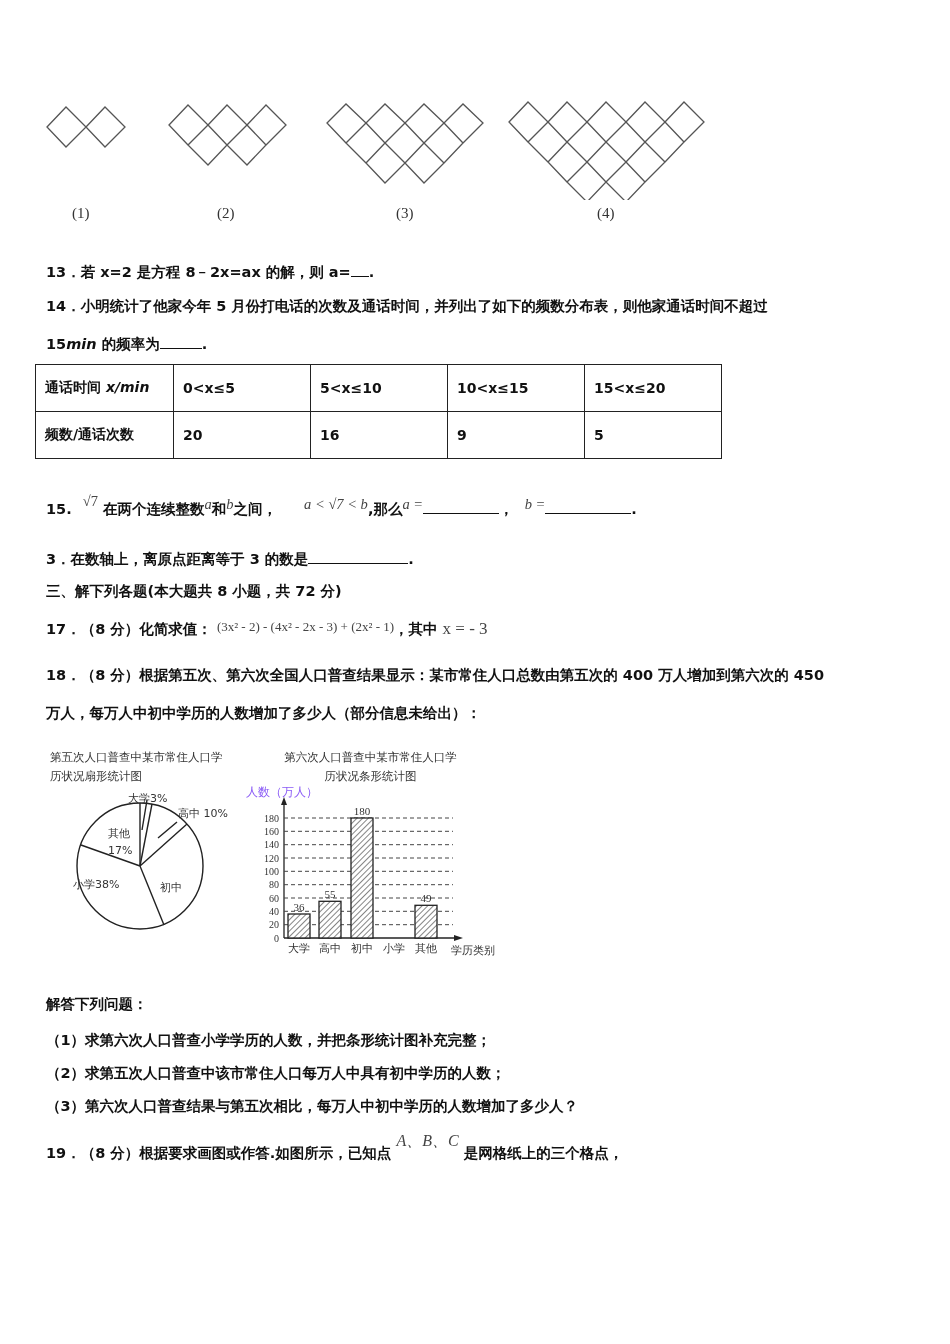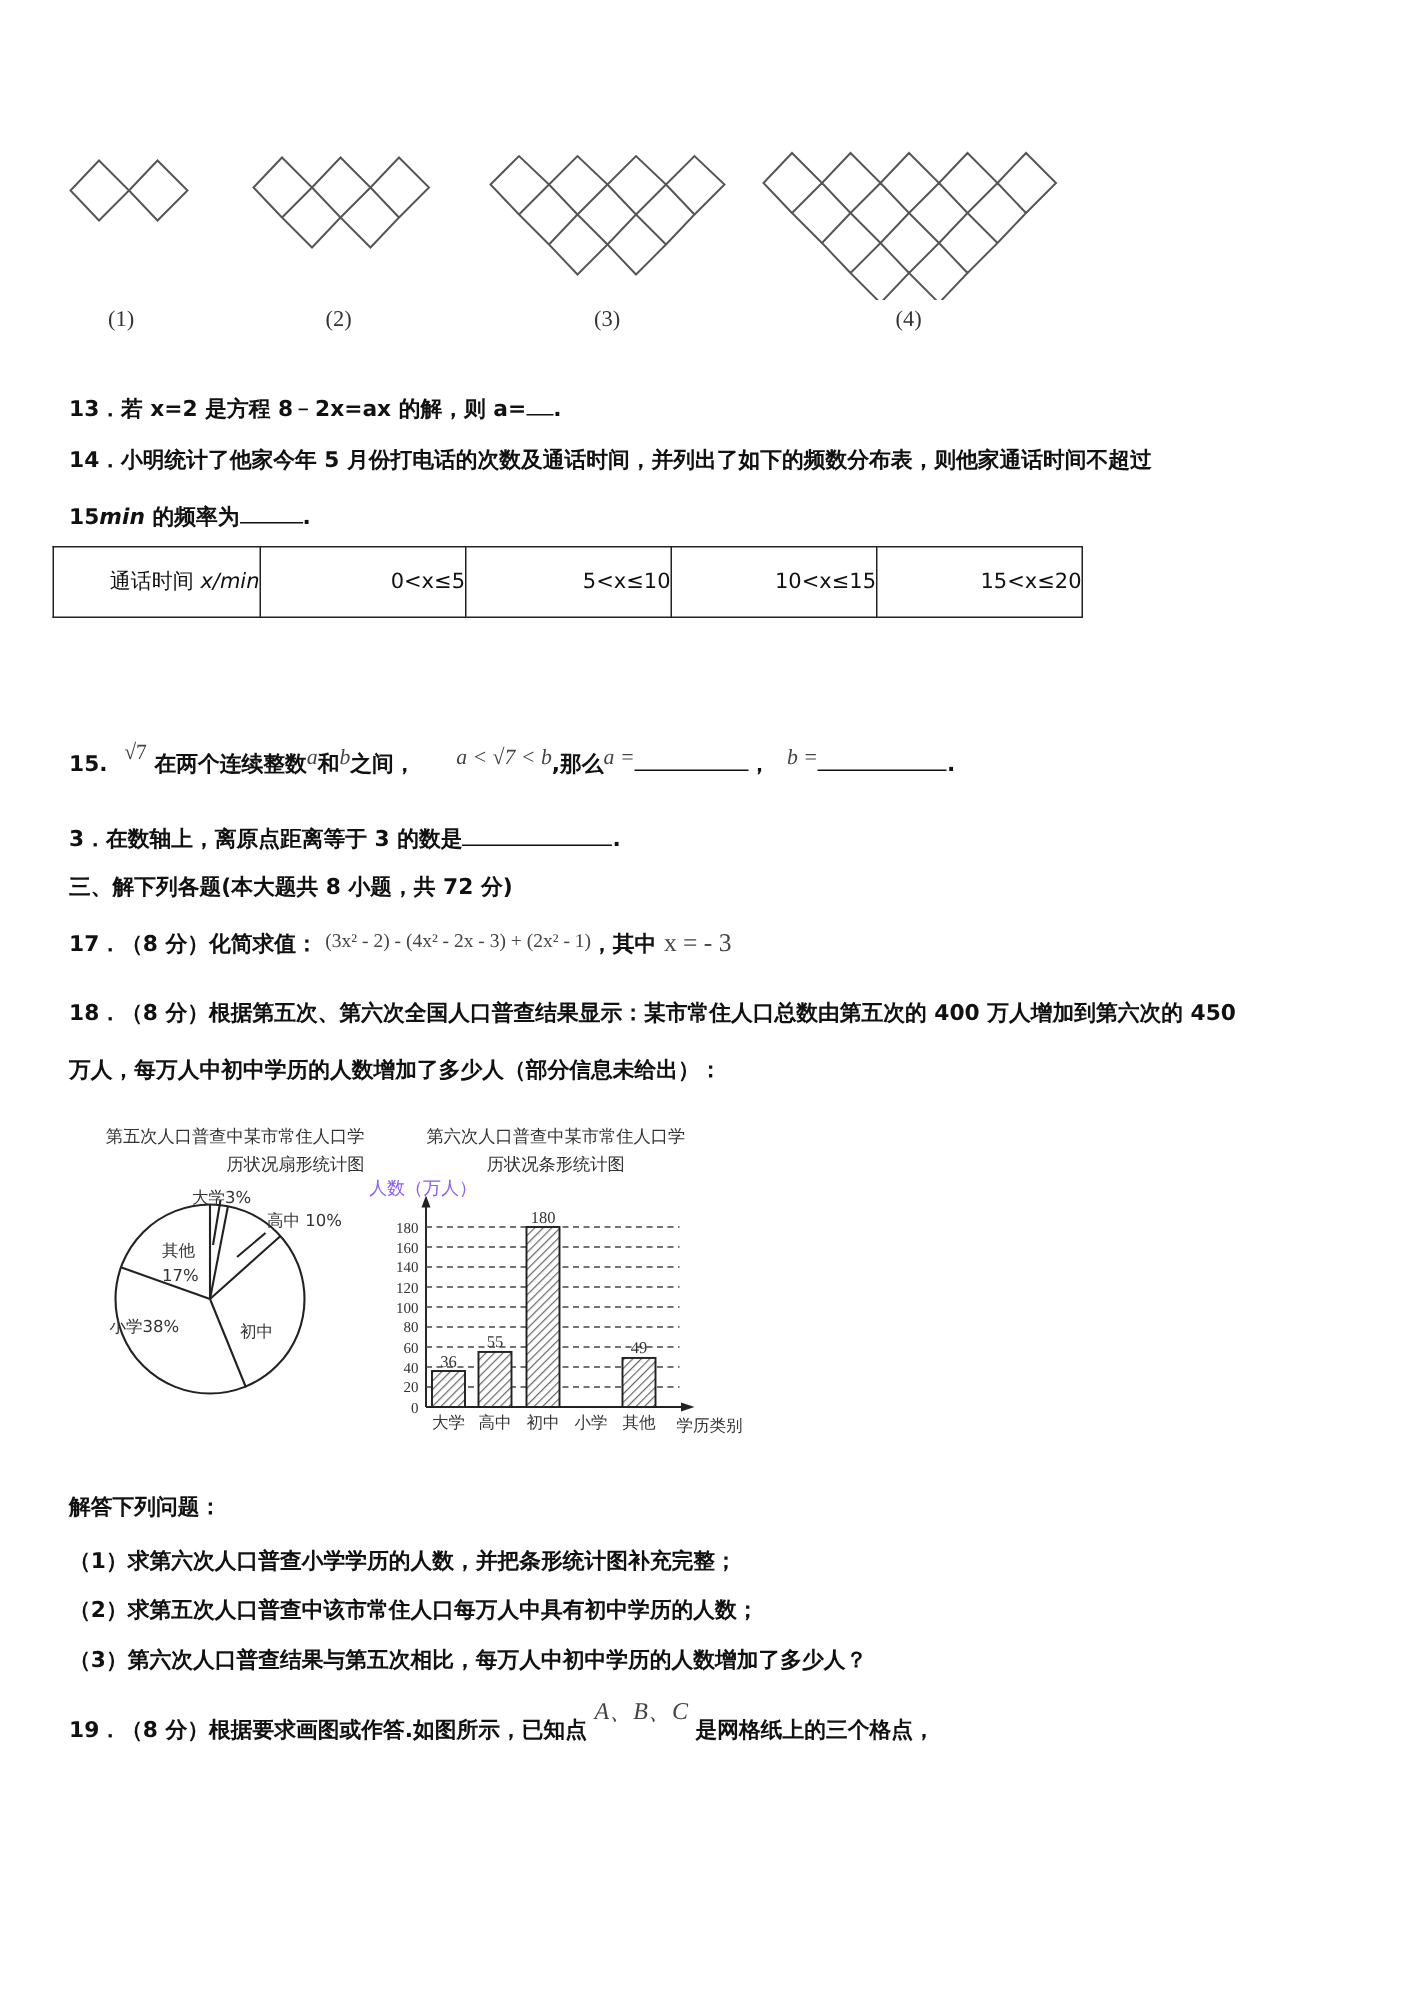--- a/index.html
+++ b/index.html
@@ -5,21 +5,21 @@
   html,body{margin:0;padding:0;background:#fff;}
   body{width:950px;height:1344px;position:relative;overflow:hidden;
        font-family:"DejaVu Sans","Liberation Sans",sans-serif;color:#111;}
   .abs{position:absolute;}
   .q{position:absolute;left:46px;font-size:14.5px;font-weight:bold;white-space:nowrap;}
   .math{font-family:"Liberation Serif","DejaVu Serif",serif;font-weight:normal;font-style:italic;color:#444;}
   .mathn{font-family:"Liberation Serif","DejaVu Serif",serif;font-weight:normal;color:#444;}
   .blank{display:inline-block;border-bottom:1.5px solid #111;height:14px;vertical-align:baseline;}
   .figlabel{position:absolute;font-family:"Liberation Serif","DejaVu Serif",serif;font-size:15px;color:#333;}
   table.freq{position:absolute;left:35px;top:364px;border-collapse:collapse;}
-  table.freq td{border:1px solid #222;height:46px;font-size:14px;font-weight:normal;padding:0 0 0 9px;vertical-align:middle;text-align:right;}
+  table.freq td{border:1px solid #222;height:46px;font-size:14px;font-weight:bold;padding:0 0 0 9px;vertical-align:middle;}
   .small{font-size:12px;}
 </style>
 </head>
 <body>
 
 <svg class="abs" style="left:0;top:90px" width="740" height="110" viewBox="0 90 740 110">
   <g stroke="#555" stroke-width="1.3" fill="none">
 
     <path d="M47,127 L66,107 L86,127 L66,147 Z M86,127 L105,107 L125,127 L105,147 Z"></path>
 
@@ -52,20 +52,27 @@
 
 <table class="freq">
   <tbody>
       <tr>
     <td style="width:128px"><span>通话时间 </span><i>x/min</i></td>
     <td style="width:127px">0&lt;x≤5</td>
     <td style="width:127px">5&lt;x≤10</td>
     <td style="width:127px">10&lt;x≤15</td>
     <td style="width:127px">15&lt;x≤20</td>
   </tr>
+  <tr>
+    <td>频数/通话次数</td>
+    <td>20</td>
+    <td>16</td>
+    <td>9</td>
+    <td>5</td>
+  </tr>
 </tbody>
   </table>
 
 <div class="q" style="top:499px">
   <span>15.</span>
   <span class="mathn" style="position:relative;top:-8px;margin-left:6px">√7</span>
   <span>在两个连续整数</span><span class="math" style="position:relative;top:-5px">a</span><span>和</span><span class="math" style="position:relative;top:-5px">b</span><span>之间，</span>
   <span class="math" style="position:relative;top:-5px;margin-left:22px">a &lt; √7 &lt; b</span><span>,那么</span><span class="math" style="position:relative;top:-5px">a =</span><span class="blank" style="width:76px"></span><span>，</span>
   <span class="math" style="position:relative;top:-5px;margin-left:6px">b =</span><span class="blank" style="width:86px"></span><span>.</span>
 </div>
@@ -78,21 +85,21 @@
 
 <div class="q" style="top:619px">
   <span>17．（8 分）化简求值：</span>
   <span class="mathn" style="font-size:13px;position:relative;top:-3px">(3x² - 2) - (4x² - 2x - 3) + (2x² - 1)</span><span>，其中</span>
   <span class="mathn" style="font-size:17px">x = - 3</span>
 </div>
 
 <div class="q" style="top:666px">18．（8 分）根据第五次、第六次全国人口普查结果显示：某市常住人口总数由第五次的 400 万人增加到第六次的 450</div>
 <div class="q" style="top:704px">万人，每万人中初中学历的人数增加了多少人（部分信息未给出）：</div>
 
-<div class="abs" style="left:63px;top:748px;width:180px;text-align:right;font-size:11.5px;line-height:19px;color:#333">
+<div class="abs" style="left:50px;top:748px;width:180px;text-align:left;font-size:11.5px;line-height:19px;color:#333">
   <span>第五次人口普查中某市常住人口学历状况扇形统计图</span>
 </div>
 <svg class="abs" style="left:70px;top:790px" width="180" height="160" viewBox="0 0 180 160">
   <g stroke="#222" stroke-width="1.4" fill="none">
     <circle cx="70" cy="76" r="63"></circle>
 
     <line x1="70" y1="76" x2="70" y2="13"></line>
     <line x1="70" y1="76" x2="82" y2="14"></line>
     <line x1="70" y1="76" x2="117" y2="34"></line>
     <line x1="70" y1="76" x2="94" y2="135"></line>

